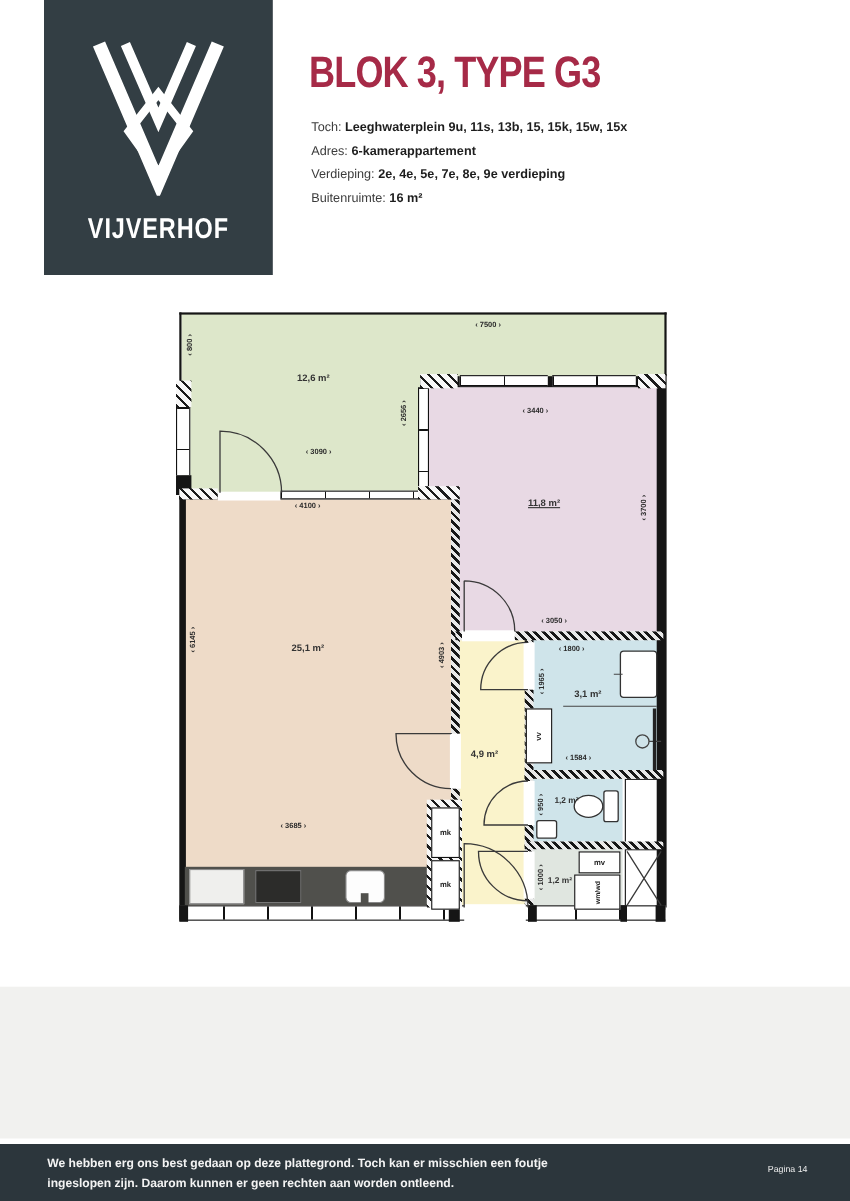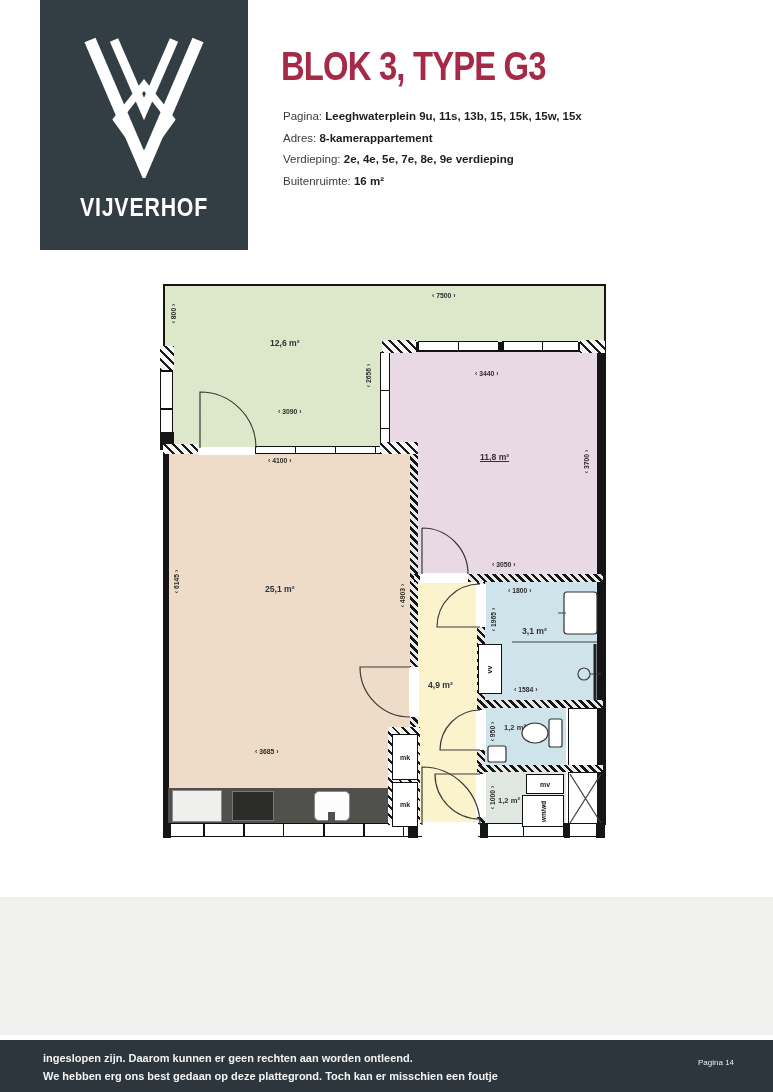--- a/index.html
+++ b/index.html
@@ -57,22 +57,22 @@
     <path d="M14 8 L50 92 L86 8" fill="none" stroke="#fff" stroke-width="8"></path>
     <path d="M30 8 L50 54 L70 8" fill="none" stroke="#fff" stroke-width="6"></path>
     <path d="M50 38 L68 61 L50 86 L32 61 Z" fill="none" stroke="#fff" stroke-width="5"></path>
   </svg>
   <div class="abs logo-text">VIJVERHOF</div>
 </div>
 
 <div class="abs page-title" style="color: rgb(166, 42, 71);">BLOK 3, TYPE G3</div>
 
 <div class="abs details">
-  <div><span>Pagina:</span> <b>Leeghwaterplein 9u, 11s, 13b, 15, 15k, 15w, 15x</b></div>
-  <div><span>Adres:</span> <b>8-kamerappartement</b></div>
+  <div><span>Toch:</span> <b>Leeghwaterplein 9u, 11s, 13b, 15, 15k, 15w, 15x</b></div>
+  <div><span>Adres:</span> <b>6-kamerappartement</b></div>
   <div><span>Verdieping:</span> <b>2e, 4e, 5e, 7e, 8e, 9e verdieping</b></div>
   <div><span>Buitenruimte:</span> <b>16 m²</b></div>
 </div>
 
 <div class="abs plan">
 
   <div class="room" style="left: 5px; top: 3px; width: 218px; height: 165px; z-index: 1; background-color: rgb(221, 231, 202);"></div>
   <div class="room" style="left: 222px; top: 3px; width: 223px; height: 58px; z-index: 1; background-color: rgb(221, 231, 202);"></div>
   <div class="room" style="left: 228px; top: 70px; width: 215px; height: 98px; z-index: 1; background-color: rgb(232, 217, 228);"></div>
   <div class="room" style="left: 256px; top: 168px; width: 187px; height: 124px; z-index: 1; background-color: rgb(232, 217, 228);"></div>
@@ -226,16 +226,16 @@
   
   
   
 
   
   
 </div>
 
 <div class="abs footer" style="background-color: rgb(44, 54, 60);"></div>
 <div class="abs footer-text">
+  <div>We hebben erg ons best gedaan op deze plattegrond. Toch kan er misschien een foutje</div>
   <div>ingeslopen zijn. Daarom kunnen er geen rechten aan worden ontleend.</div>
-  <div>We hebben erg ons best gedaan op deze plattegrond. Toch kan er misschien een foutje</div>
 </div>
 <span class="abs footer-page">Pagina 14</span>
 
 </body></html>

